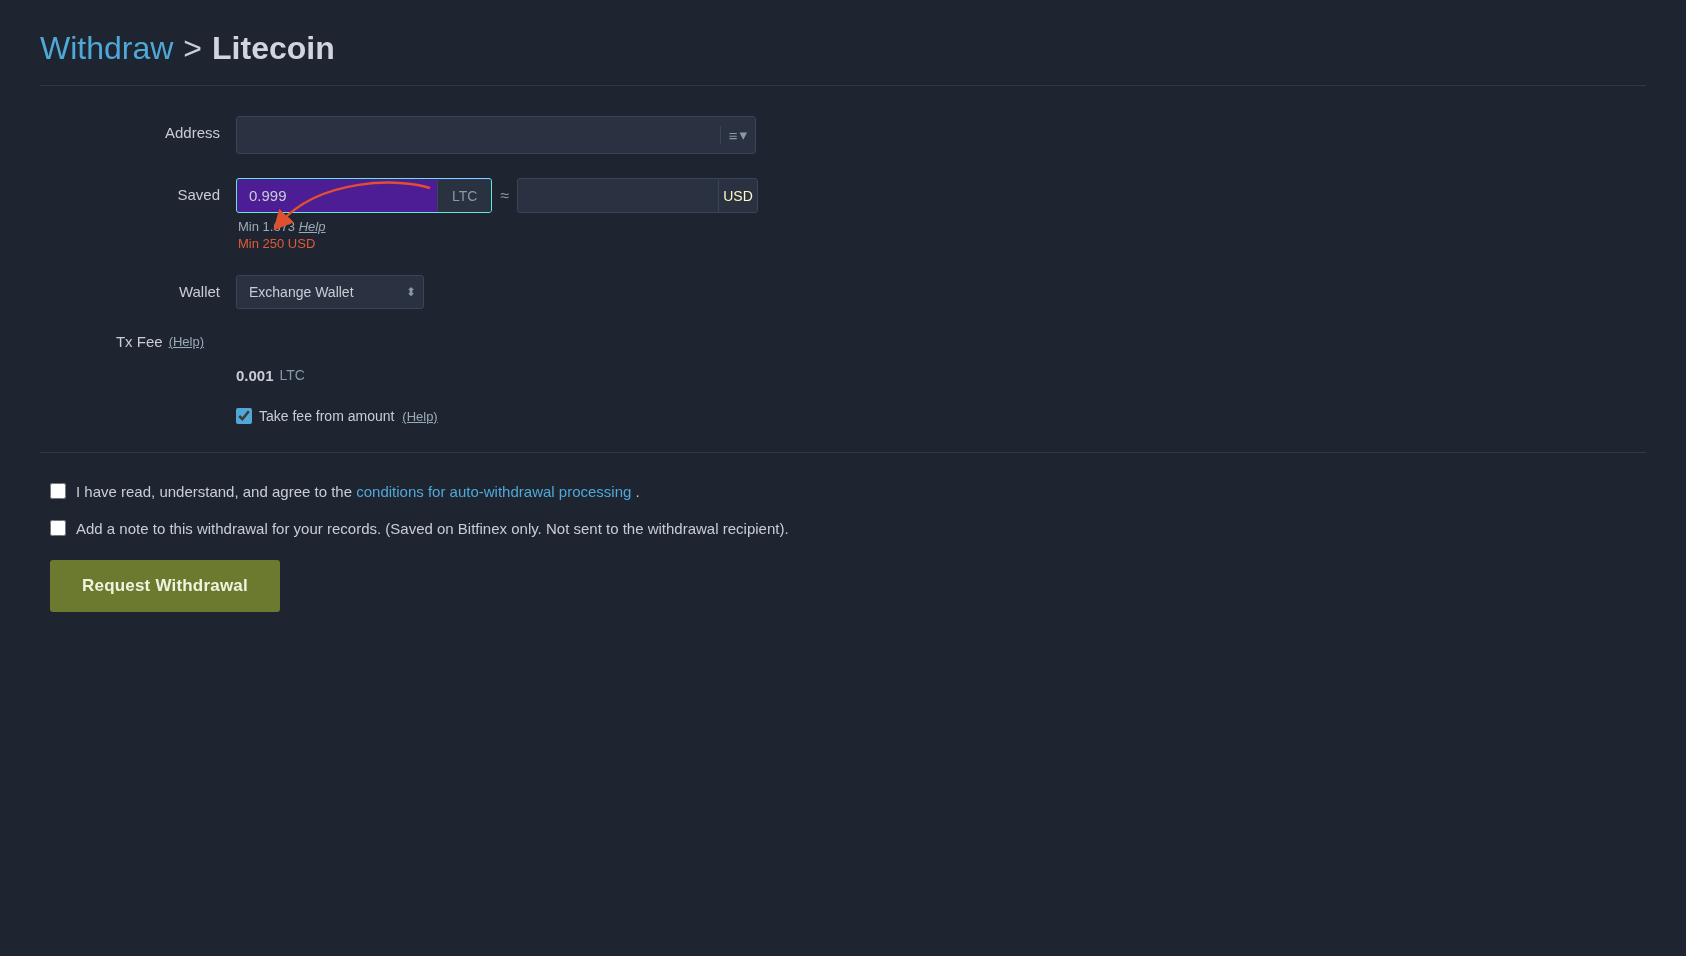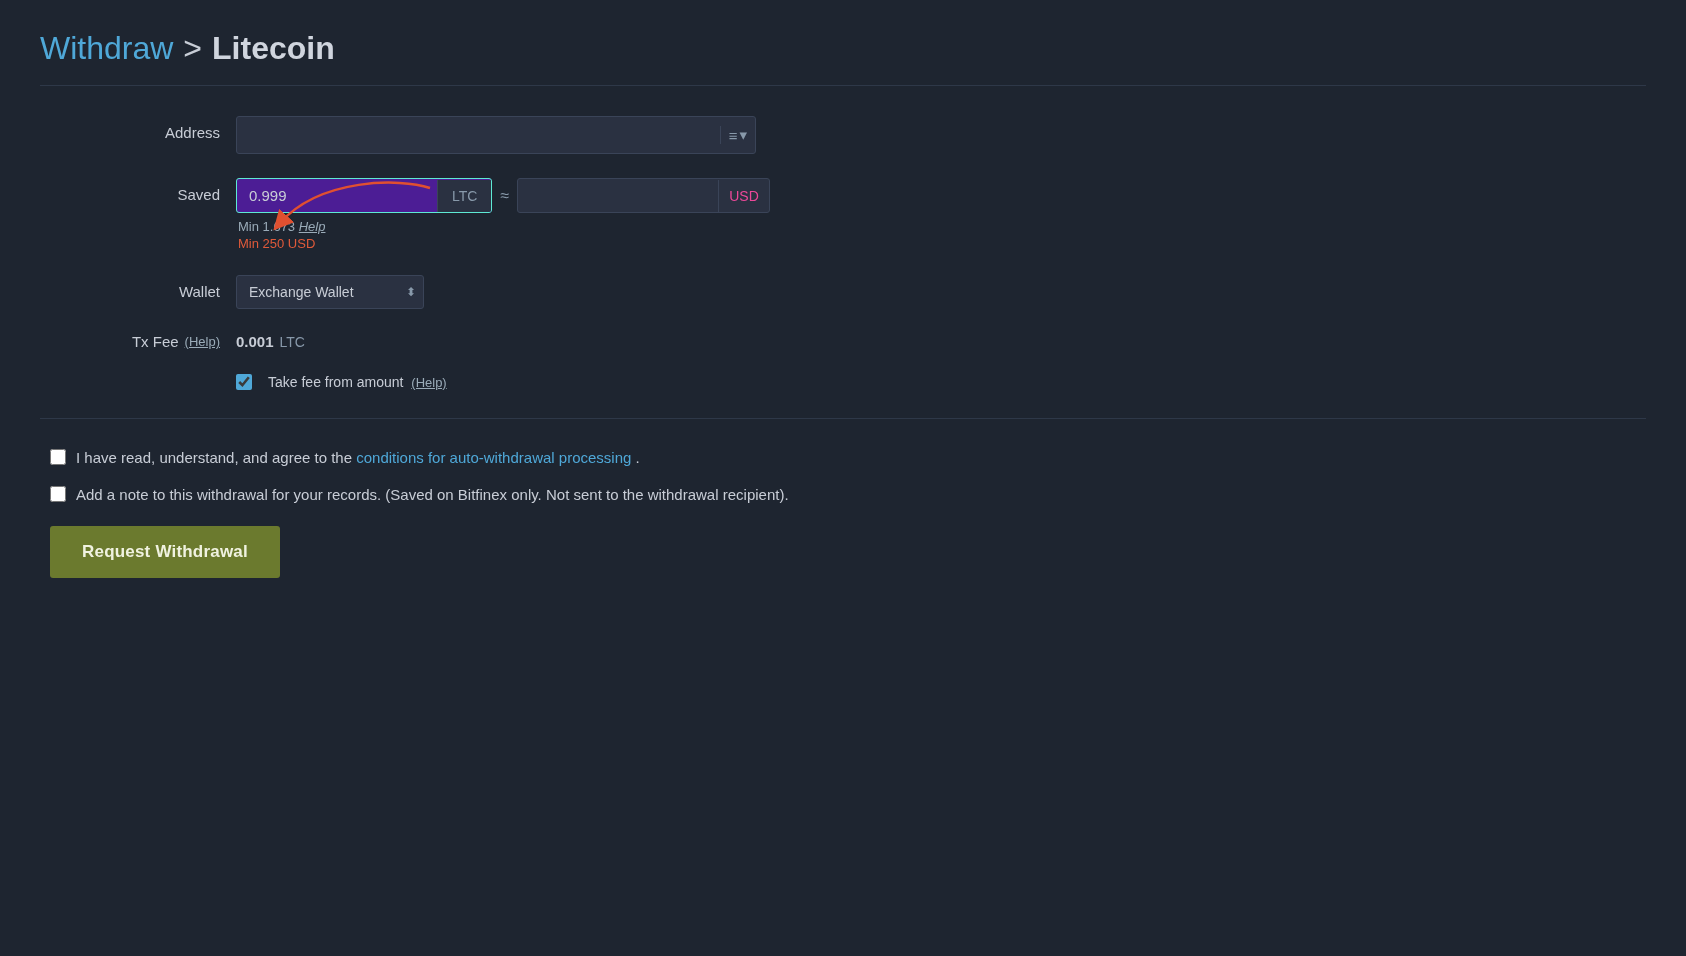--- a/index.html
+++ b/index.html
@@ -155,22 +155,22 @@
       background: transparent;
       border: none;
       outline: none;
       color: #c8cdd6;
       font-size: 15px;
       padding: 8px 12px;
       width: 200px;
     }
 
     .amount-usd-tag {
-      padding: 8px 10px;
-      color: #ec4899;
+      padding: 8px 4px;
+      color: #fef9c3;
       font-size: 14px;
       border-left: 1px solid #3a4458;
     }
 
     .amount-hints {
       display: flex;
       flex-direction: column;
       gap: 2px;
       padding-left: 2px;
     }
@@ -219,21 +219,21 @@
       color: #8899aa;
       pointer-events: none;
       font-size: 12px;
     }
 
     .txfee-label-group {
       display: flex;
       align-items: center;
       gap: 6px;
       min-width: 120px;
-      justify-content: flex-end;
+      justify-content: center;
     }
 
     .txfee-label {
       color: #c8cdd6;
       font-size: 15px;
       font-weight: 500;
     }
 
     .help-link {
       color: #9aabb8;
@@ -249,21 +249,21 @@
     }
 
     .txfee-currency {
       font-size: 14px;
       color: #8899aa;
     }
 
     .take-fee-row {
       display: flex;
       align-items: center;
-      gap: 16px;
+      gap: 7px;
       margin-left: 136px;
     }
 
     .take-fee-checkbox {
       width: 16px;
       height: 16px;
       accent-color: #4fa8d8;
       cursor: pointer;
     }
 
@@ -413,21 +413,21 @@
       </select>
       <span class="wallet-select-arrow">⬍</span>
     </div>
   </div>
 
   <div class="form-row">
     <div class="txfee-label-group">
       <span class="txfee-label">Tx Fee</span>
       <span class="help-link">(Help)</span>
     </div>
-    <div style="display:flex; align-items:center; gap:6px;">
+    <div style="display:flex; align-items:flex-start; gap:6px;margin-top:34px;">
       <span class="txfee-value">0.001</span>
       <span class="txfee-currency">LTC</span>
     </div>
   </div>
 
   <div class="take-fee-row">
     <input type="checkbox" class="take-fee-checkbox" checked="" style="">
     <span class="take-fee-label">
       <span>Take fee from amount</span>
       <span class="help-link" style="margin-left:4px;">(Help)</span>

